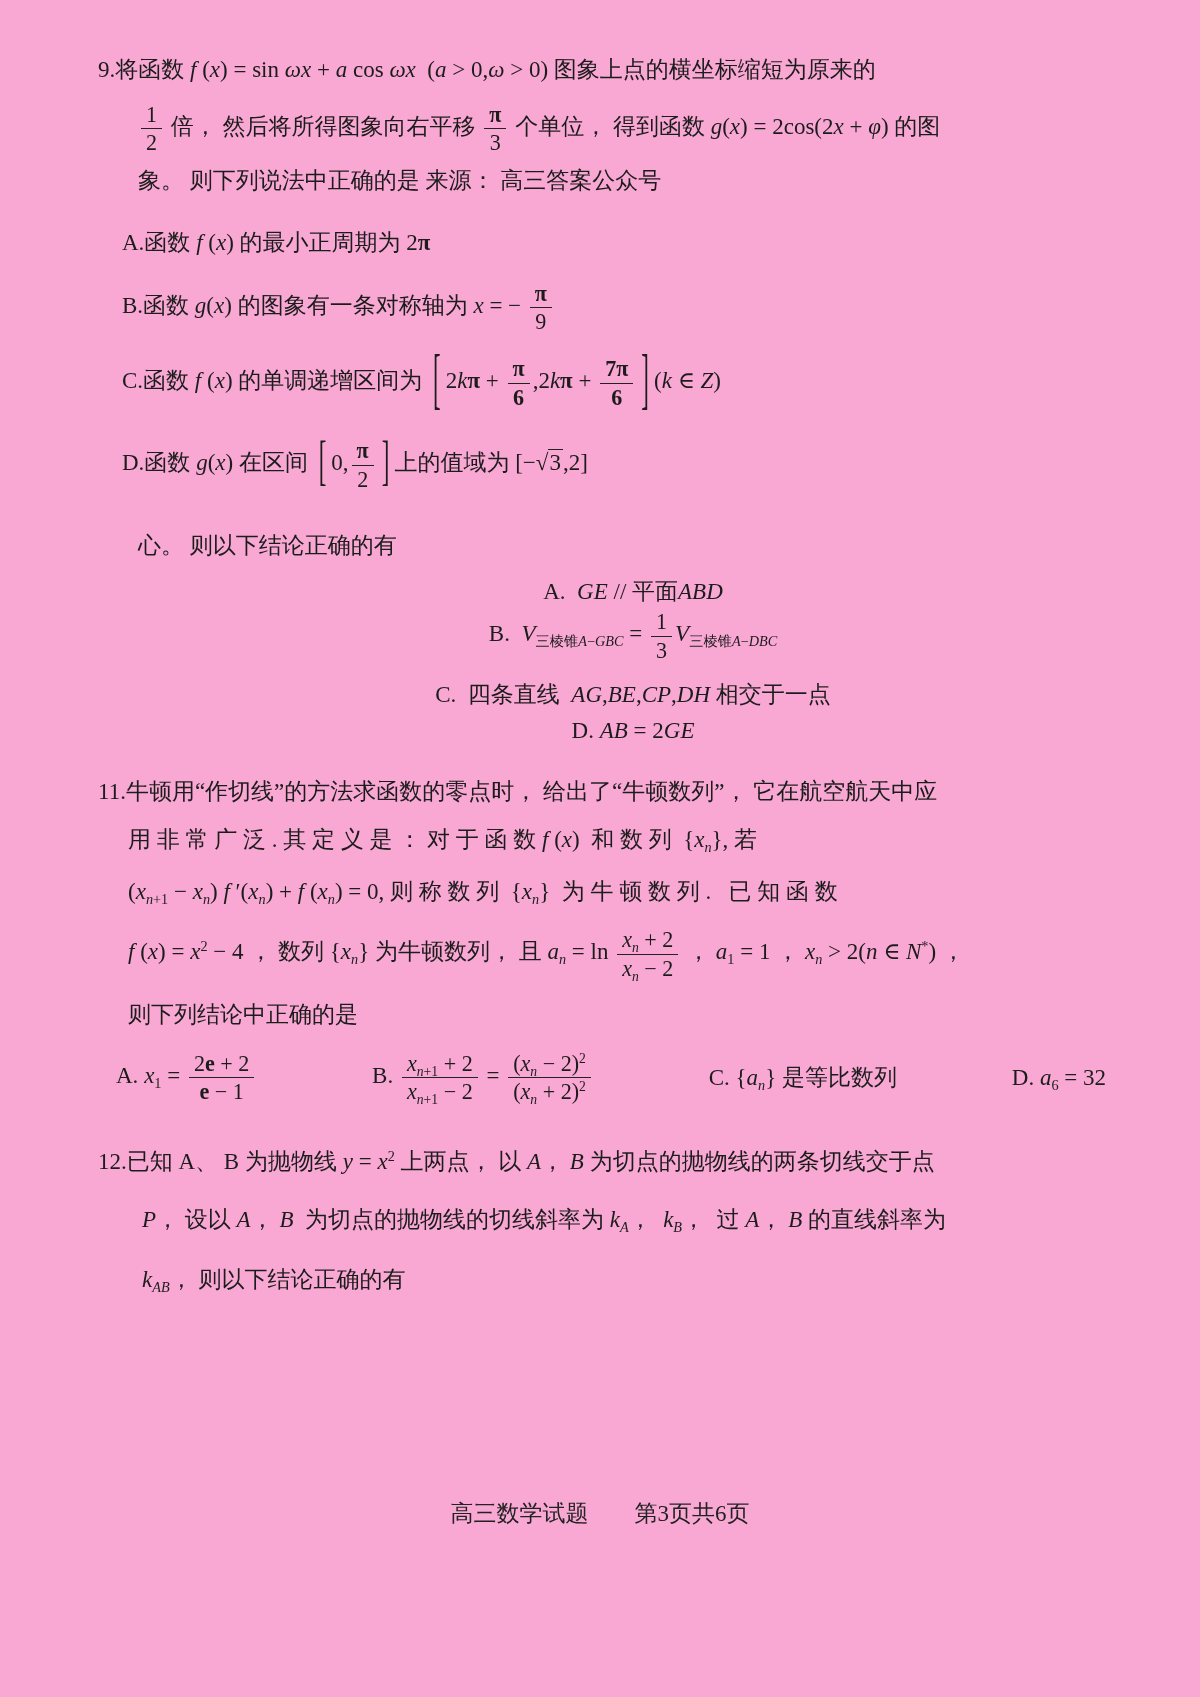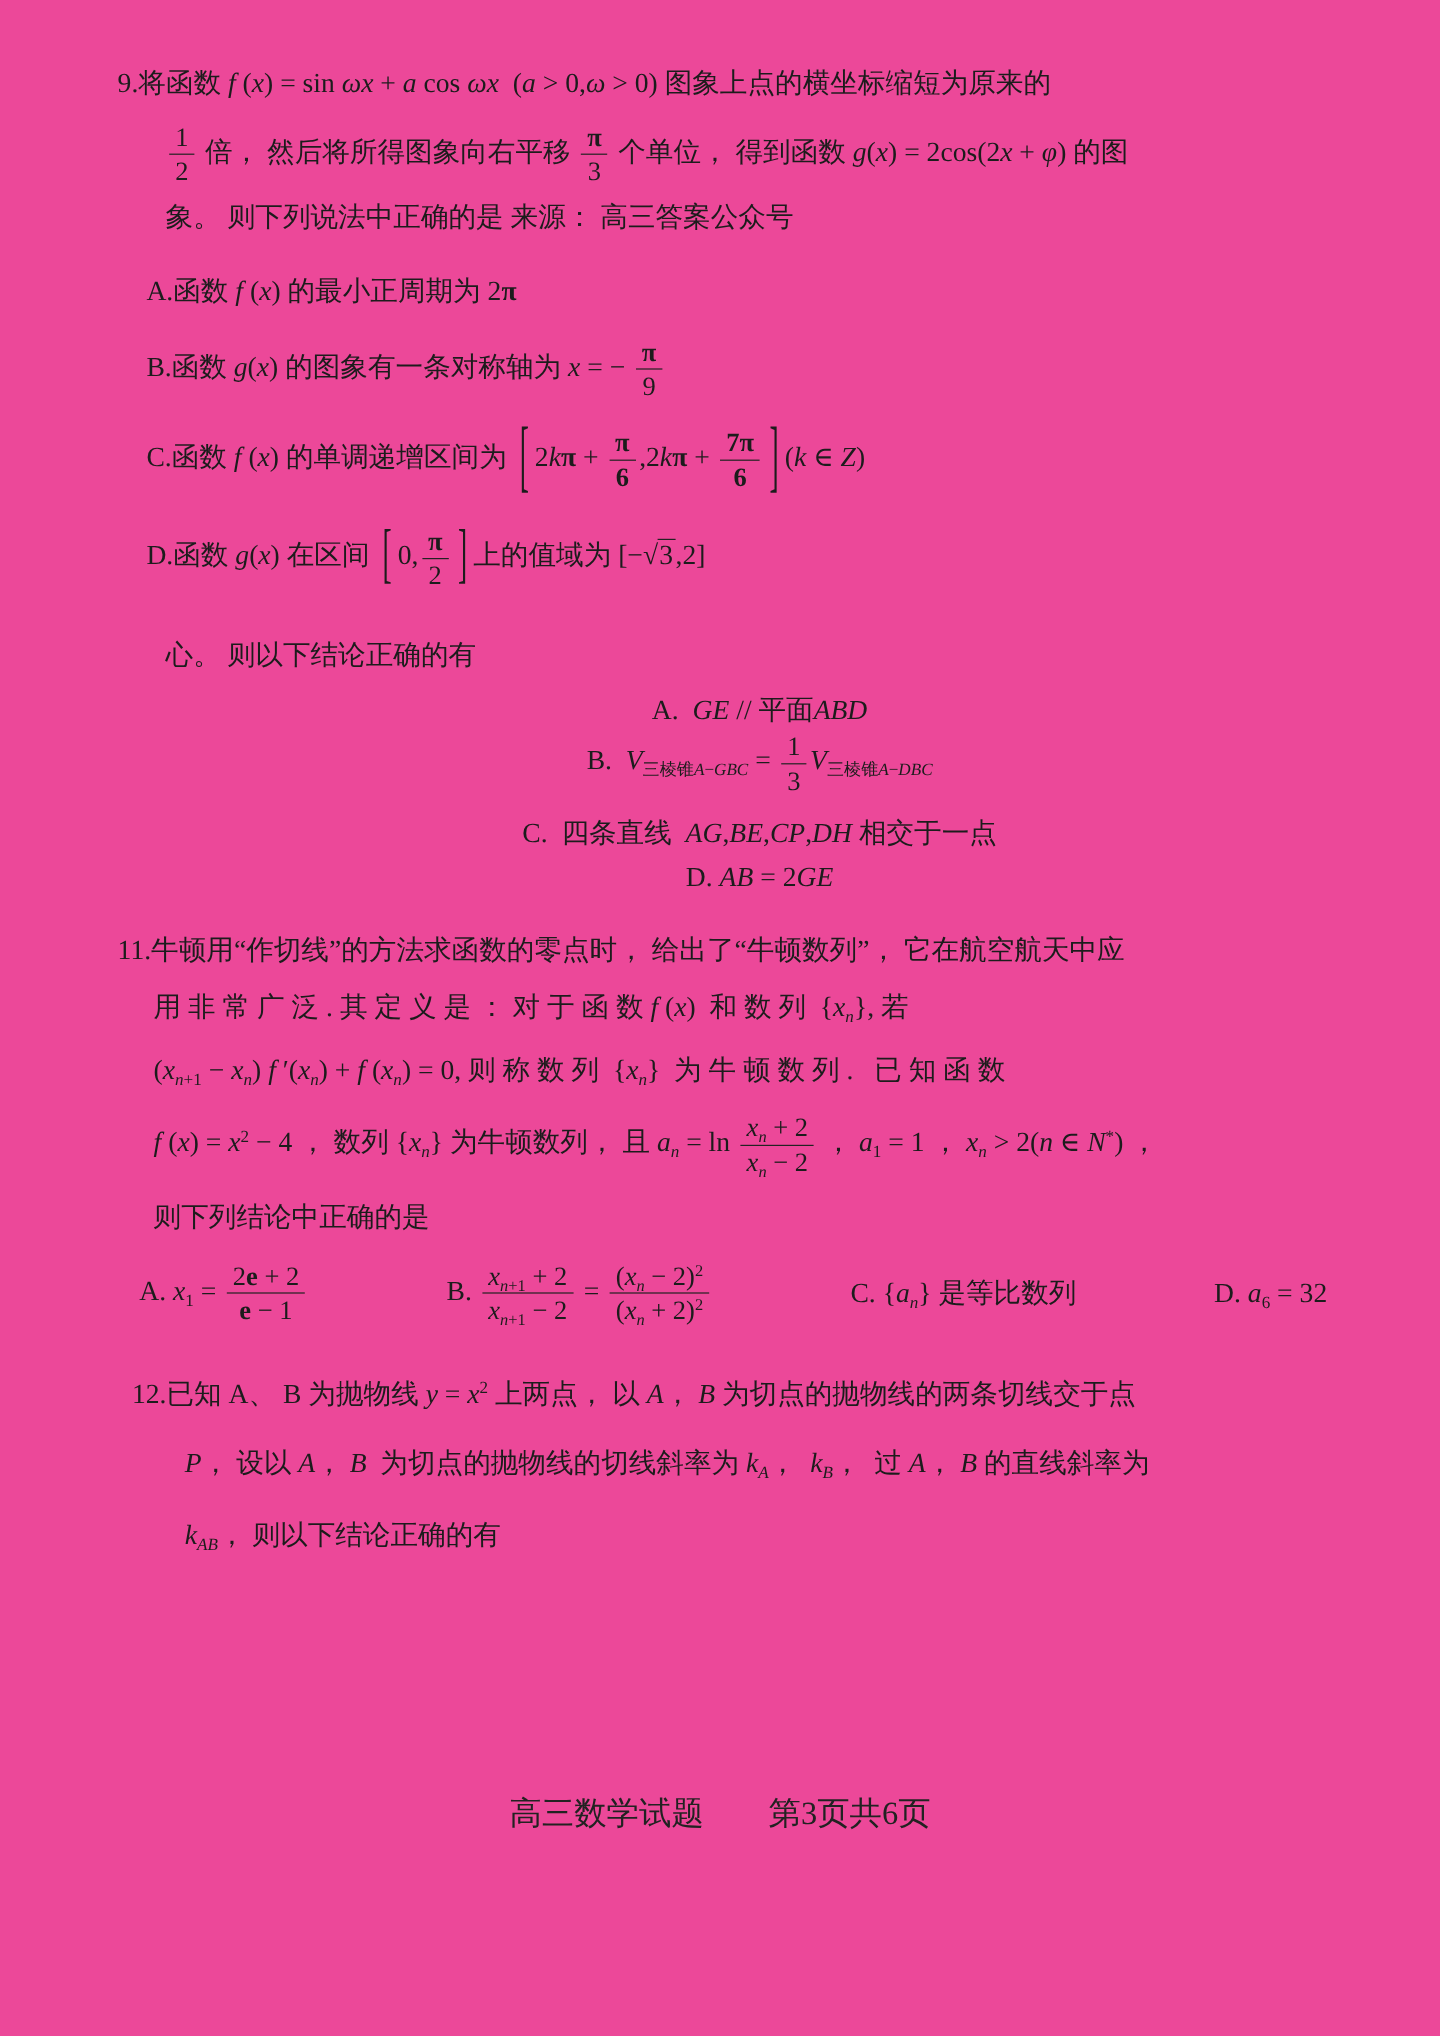--- a/index.html
+++ b/index.html
@@ -1,37 +1,37 @@
 <!DOCTYPE html>
 <html><head>
 <meta charset="utf-8">
 <style>
   * { margin:0; padding:0; box-sizing:border-box; }
   html, body { background:#ffffff; }
   body { width:1200px; height:1697px; overflow:hidden; }
   .sheet {
     position:relative;
     width:1200px; height:1697px;
-    background:#ec4899;
+    background:#f9a8d4;
     color:#1c1c1c;
     font-family:"Liberation Serif","DejaVu Serif",serif;
     font-size:23px;
     padding:52px 88px 0 98px;
   }
   p.ln { line-height:1.55; }
   .cont { padding-left:40px; }
   .opt9 { padding-left:24px; }
   .optind { padding-left:56px;flex-direction:column; }
   .q11cont { padding-left:30px; }
   .q12cont { padding-left:44px; }
   .mt8{margin-top:8px;} .mt10{margin-top:10px;} .mt12{margin-top:12px;}
   .mt14{margin-top:14px;} .mt16{margin-top:16px;} .mt18{margin-top:18px;}
   .mt20{margin-top:20px;} .mt22{margin-top:22px;} .mt24{margin-top:24px;}
   .mt26{margin-top:26px;} .mt28{margin-top:28px;} .mt36{margin-top:36px;}
-  .mt40{margin-top:40px;margin-left:12px;}
+  .mt40{margin-top:40px;}
   i { font-style:italic; font-family:"Liberation Serif","DejaVu Serif",serif; }
   sub { font-size:0.62em; vertical-align:-0.35em; line-height:0; }
   sup { font-size:0.62em; vertical-align:0.55em; line-height:0; }
   
   .frac {
     display:inline-flex; flex-direction:column; align-items:center;
     vertical-align:middle; line-height:1.15; margin:0 3px; font-size:0.96em;
     text-align:center;
   }
   .frac .num { padding:0 5px 1px; border-bottom:1.7px solid #222; }
@@ -45,21 +45,21 @@
   
   .sqrt { white-space:nowrap; }
   .sqrt .rad { border-top:1.7px solid #222; padding:0 2px 0 1px; }
   
   .row { display:flex; align-items:center; }
   .row .cell-a { flex:0 0 50%; }
   .row .cell-b { flex:1; }
   .row4 { display:flex; align-items:center; justify-content:space-between; padding-left:18px; padding-right:6px; }
   .footer {
     position:absolute; left:0; bottom:168px; width:100%;
-    text-align:center; font-size:27px; color:#222;
+    text-align:center; font-size:23px; color:#222;
   }
 </style>
 </head>
 <body>
 
 <div class="sheet">
 
   <section>
     <p class="ln">9.将函数 <i>f</i> (<i>x</i>) = sin <i>ωx</i> + <i>a</i> cos <i>ωx</i> (<i>a</i> &gt; 0,<i>ω</i> &gt; 0) 图象上点的横坐标缩短为原来的</p>
     <p class="ln cont mt14"><span class="frac">

